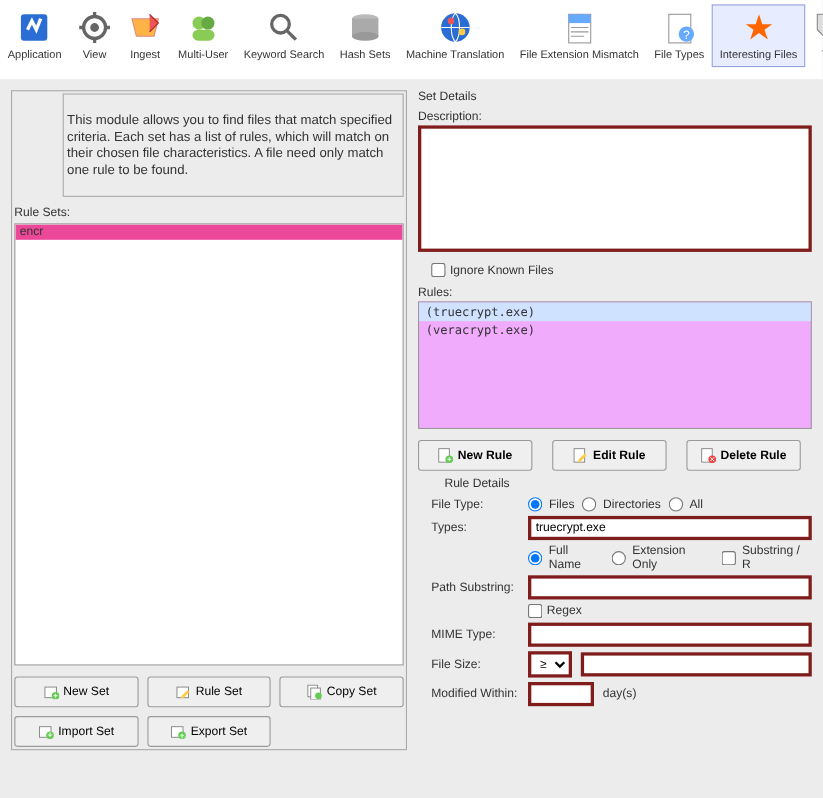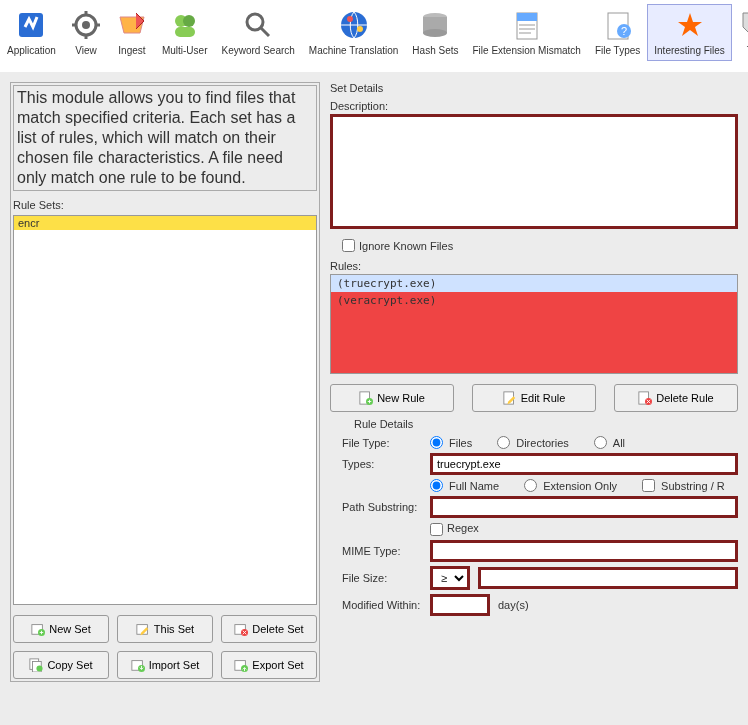--- a/index.html
+++ b/index.html
@@ -8,41 +8,41 @@
 
 .toolbar { background: #fff; display: flex; border-bottom: 0px solid #ccc; padding: 4px 0; height: 72px; align-items: flex-start; }
 .tool { display: flex; flex-direction: column; align-items: center; padding: 4px 6px; cursor: pointer; border: 1px solid transparent; }
 .tool.active { border-color: #9aa4e0; background: #e8ecff; }
 .tool-icon { width: 32px; height: 32px; display: flex; align-items: center; justify-content: center; margin-bottom: 4px; }
 .tool-label { font-size: 10px; text-align: center; white-space: nowrap; }
 
 
 .content { display: flex; padding: 10px; gap: 10px; height: 620px; }
 .left-pane { width: 360px; display: flex; flex-direction: column; border: 1px solid #aaa; padding: 2px; background:#ececec; }
-.desc-box { border: 1px solid #aaa; background: #ececec; padding: 2px 3px; font-size: 16px; line-height: 1.25; }
+.desc-box { border: 1px solid #aaa; background: #ececec; padding: 16px 3px; font-size: 12px; line-height: 1.25; margin-left: 44px; }
 .label { margin: 8px 0 4px 0; }
 .listbox { flex: 1; border: 1px solid #999; background: #fff; overflow:auto; }
 .listbox-item { padding: 1px 4px;}
-.listbox-item.selected { background: #fde047; }
+.listbox-item.selected { background: #ec4899; }
 .btn-grid { display: grid; grid-template-columns: 1fr 1fr 1fr; gap: 8px; margin-top: 10px; }
 .btn { background: #efefef; border: 1px solid #9a9a9a; border-radius: 3px; padding: 6px 4px; cursor: pointer; display: flex; align-items: center; justify-content: center; gap: 4px; }
 .btn svg { width:14px; height:14px; }
 
 .right-pane { flex: 1; display: flex; flex-direction: column; }
 .field-row { display: flex; align-items: center; margin-bottom: 4px; }
 .field-label { width: 100px; padding-left: 12px; }
 textarea, input[type=text], select { background:#fff; border: 3px solid #7f1d1d; padding: 2px 4px; font-family: inherit; font-size: 11px; }
 textarea { resize: none; }
-.rules-list { height: 100px; border: 1px solid #999; background: #ef4444; }
+.rules-list { height: 116px; border: 1px solid #999; background: #f0abfc; }
 .rules-list .item { padding: 2px 6px; font-family: monospace; font-size: 11px; }
 .rules-list .item.selected { background: #cfe2ff; }
 .rule-btns { display: flex; gap: 18px; margin: 10px 0 6px 0; }
-.rule-btns .btn { width: 124px; padding: 6px 4px; }
+.rule-btns .btn { width: 104px; padding: 6px 4px; font-weight: bold; }
 input[type=radio], input[type=checkbox] { margin-right: 4px; vertical-align: middle;}
-.radio-group { display:flex; gap:25px; align-items:flex-end;}
+.radio-group { display:flex; gap:7px; align-items:flex-end;}
 .radio-group label { display: flex; align-items: center; gap: 2px;}
 .text-input { flex:1; }
 .days-input { width:60px; background:#e8e8e8; border:1px solid #aaa; padding: 2px; }
 .size-op { width:40px; }
 </style>
 </head>
 <body>
 
 <div class="toolbar" id="toolbar">
     <div class="tool">
@@ -88,37 +88,37 @@
         <svg width="32" height="32" viewBox="0 0 32 32">
           <circle cx="13" cy="13" r="8" fill="none" stroke="#666" stroke-width="3"></circle>
           <path d="M19 19l8 8" stroke="#666" stroke-width="3"></path>
         </svg>
       </div>
       <div class="tool-label">Keyword Search</div>
     </div>
     <div class="tool">
       <div class="tool-icon">
         <svg width="32" height="32" viewBox="0 0 32 32">
+          <ellipse cx="16" cy="8" rx="12" ry="4" fill="#bbb"></ellipse>
+          <rect x="4" y="8" width="24" height="16" fill="#aaa"></rect>
+          <ellipse cx="16" cy="24" rx="12" ry="4" fill="#999"></ellipse>
+        </svg>
+      </div>
+      <div class="tool-label">Hash Sets</div>
+    </div>
+    <div class="tool">
+      <div class="tool-icon">
+        <svg width="32" height="32" viewBox="0 0 32 32">
           <circle cx="16" cy="16" r="13" fill="#2a6dd4"></circle>
           <path d="M3 16h26M16 3c5 5 5 21 0 26M16 3c-5 5-5 21 0 26" stroke="#fff" fill="none"></path>
           <circle cx="12" cy="10" r="3" fill="#e55"></circle>
           <circle cx="22" cy="20" r="3" fill="#fc4"></circle>
         </svg>
       </div>
       <div class="tool-label">Machine Translation</div>
-    </div>
-    <div class="tool">
-      <div class="tool-icon">
-        <svg width="32" height="32" viewBox="0 0 32 32">
-          <ellipse cx="16" cy="8" rx="12" ry="4" fill="#bbb"></ellipse>
-          <rect x="4" y="8" width="24" height="16" fill="#aaa"></rect>
-          <ellipse cx="16" cy="24" rx="12" ry="4" fill="#999"></ellipse>
-        </svg>
-      </div>
-      <div class="tool-label">Hash Sets</div>
     </div>
     <div class="tool">
       <div class="tool-icon">
         <svg width="32" height="32" viewBox="0 0 32 32">
           <rect x="6" y="4" width="20" height="26" fill="#fff" stroke="#999"></rect>
           <rect x="6" y="4" width="20" height="8" fill="#6af"></rect>
           <path d="M8 16h16M8 20h16M8 24h12" stroke="#999"></path>
         </svg>
       </div>
       <div class="tool-label">File Extension Mismatch</div>
@@ -165,29 +165,21 @@
             <circle cx="12" cy="12" r="4" fill="#6c5"></circle>
             <path d="M12 10v4M10 12h4" stroke="#fff"></path>
           </svg>
           <span>New Set</span>
         </button>
       <button class="btn">
           <svg viewBox="0 0 16 16">
             <rect x="1" y="3" width="12" height="11" fill="#fff" stroke="#888"></rect>
             <path d="M6 12l6-6 2 2-6 6-3 1z" fill="#fc4"></path>
           </svg>
-          <span>This Set</span>
-        </button>
-      <button class="btn">
-          <svg viewBox="0 0 16 16">
-            <rect x="1" y="3" width="12" height="11" fill="#fff" stroke="#888"></rect>
-            <circle cx="12" cy="12" r="4" fill="#e44"></circle>
-            <path d="M10 10l4 4M14 10l-4 4" stroke="#fff"></path>
-          </svg>
-          <span>Delete Set</span>
+          <span>Rule Set</span>
         </button>
       <button class="btn">
           <svg viewBox="0 0 16 16">
             <rect x="1" y="1" width="10" height="12" fill="#fff" stroke="#888"></rect>
             <rect x="4" y="4" width="10" height="12" fill="#fff" stroke="#888"></rect>
             <circle cx="12" cy="12" r="3.5" fill="#6c5"></circle>
           </svg>
           <span>Copy Set</span>
         </button>
       <button class="btn">

